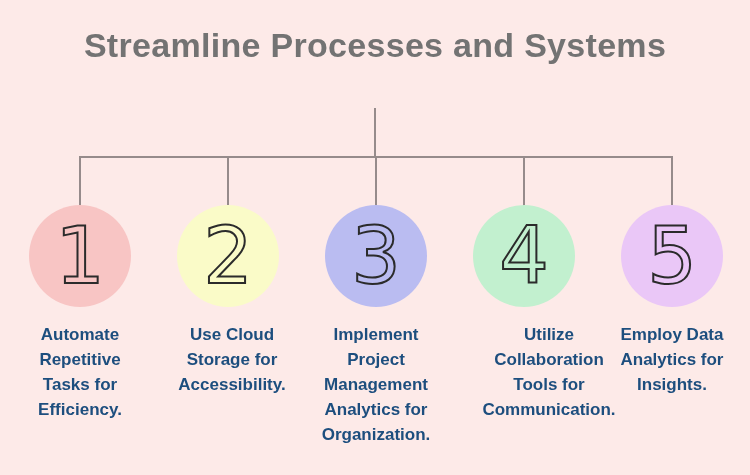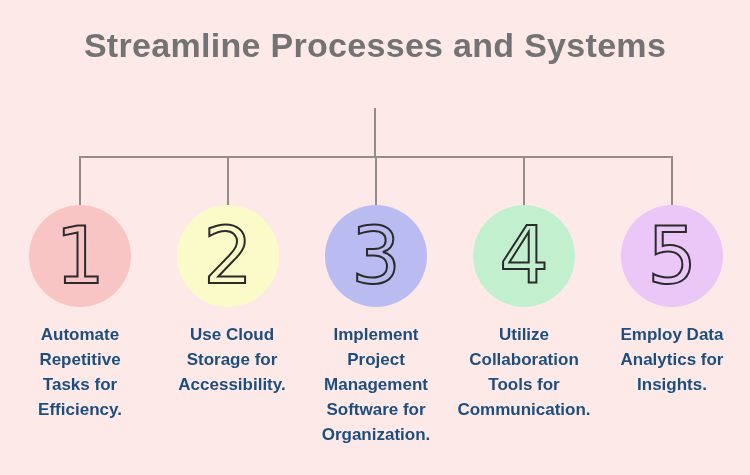--- a/index.html
+++ b/index.html
@@ -72,21 +72,21 @@
     text-align: center;
     font-size: 17px;
     font-weight: bold;
     line-height: 25px;
     color: #1d4e7e;
     white-space: pre-line;
   }
   .label1 { left: -12px; }
   .label2 { left: 140px; }
   .label3 { left: 284px; }
-  .label4 { left: 432px; }
+  .label4 { left: 457px; }
   .label5 { left: 580px; }
 </style>
 </head>
 <body>
 
 <div class="canvas">
 
   <h1 class="title">Streamline Processes and Systems</h1>
 
   <div class="line v trunk"></div>
@@ -116,21 +116,21 @@
   <div class="label label1">Automate
 Repetitive
 Tasks for
 Efficiency.</div>
   <div class="label label2">Use Cloud
 Storage for
 Accessibility.</div>
   <div class="label label3">Implement
 Project
 Management
-Software for
+Analytics for
 Organization.</div>
   <div class="label label4">Utilize
 Collaboration
 Tools for
 Communication.</div>
   <div class="label label5">Employ Data
 Analytics for
 Insights.</div>
 
 </div>

